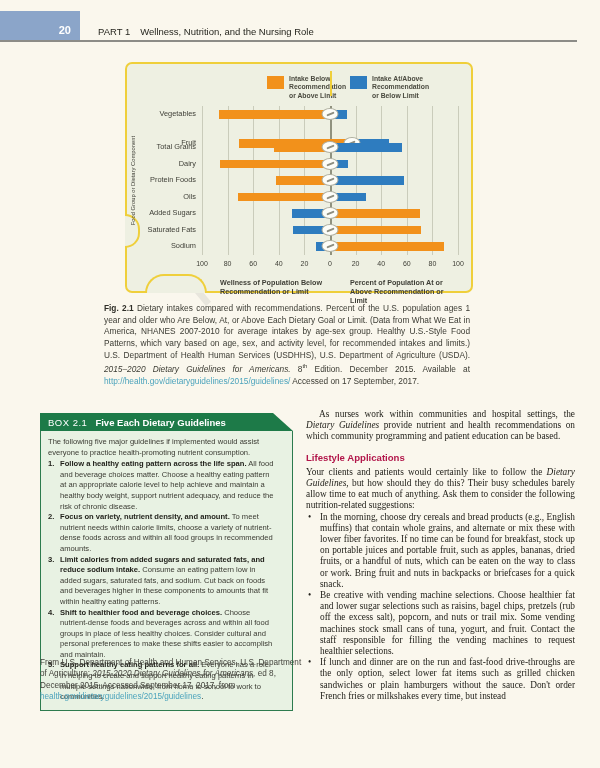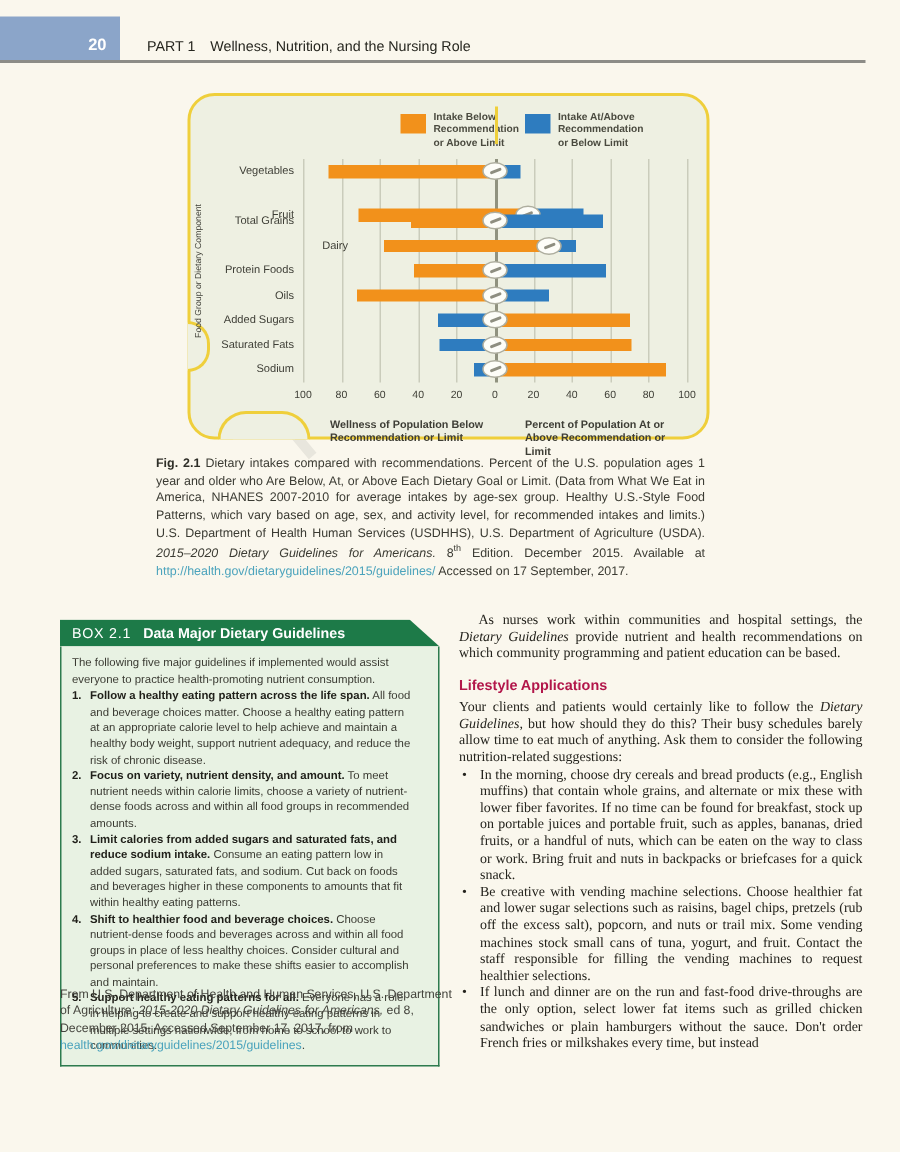--- a/index.html
+++ b/index.html
@@ -9,21 +9,21 @@
   
   .pagenum-box{position:absolute;left:0;top:11px;width:80px;height:29px;background:#8ba5c9;
     display:flex;align-items:flex-end;justify-content:flex-end;padding:0 9px 4px 0;box-sizing:border-box;
     color:#fff;font-weight:bold;font-size:11px}
   .header-rule{position:absolute;left:0;top:40px;width:577px;height:1.5px;background:#8c8c87}
   .part-title{position:absolute;left:98px;top:26px;font-size:9.5px;color:#26261f;white-space:nowrap}
   .part-title .plabel{font-weight:normal;margin-right:10px}
 
   
   .figure-box{position:absolute;left:125px;top:62px;width:348px;height:231px;box-sizing:border-box;
-    background:#eef0e2;border:2px solid #efcf3b;border-radius:18px}
+    background:#eef0e2;border:2px solid #efcf3b;border-radius:7px}
   .bump-left{position:absolute;left:-2px;top:150px;width:13px;height:30px;border:2px solid #efcf3b;border-left:none;
     border-radius:0 30px 30px 0;background:#eef0e2}
   .bump-bottom{position:absolute;left:18px;bottom:-2px;width:58px;height:17px;border:2px solid #efcf3b;border-bottom:none;
     border-radius:40px 40px 0 0;background:#eef0e2}
   .legend-item{position:absolute;display:flex;gap:5px;align-items:flex-start}
   .legend-swatch{width:17px;height:13px;flex:0 0 auto;margin-top:1px}
   .legend-label{font-size:6.8px;line-height:8.4px;font-weight:bold;color:#4a4a3f;white-space:pre-line}
   .legend-divider{position:absolute;left:203px;top:7px;width:2px;height:25px;background:#efcf3b}
 
   .plot{position:absolute;left:75px;top:42px;width:256px;height:149px}
@@ -144,21 +144,21 @@
         </div>
       </div>
       <div class="chart-row" style="top: 33px;">
         <div class="row-label">Total Grains</div>
         <div class="bar" style="right: 50%; width: 22%; background: rgb(242, 145, 27);"></div>
         <div class="bar" style="left: 50%; width: 28%; background: rgb(46, 124, 191);"></div>
         <div class="food-icon">
           <i></i>
         </div>
       </div>
-      <div class="chart-row" style="top: 49.5px; margin-left: 36px;">
+      <div class="chart-row" style="top: 49.5px;">
         <div class="row-label">Dairy</div>
         <div class="bar" style="right: 50%; width: 43%; background: rgb(242, 145, 27);"></div>
         <div class="bar" style="left: 50%; width: 7%; background: rgb(46, 124, 191);"></div>
         <div class="food-icon">
           <i></i>
         </div>
       </div>
       <div class="chart-row" style="top: 66px;">
         <div class="row-label">Protein Foods</div>
         <div class="bar" style="right: 50%; width: 21%; background: rgb(242, 145, 27);"></div>
@@ -222,21 +222,21 @@
   </div>
 </div>
 
 <div class="fig-caption">
   <span class="flabel">Fig. 2.1</span><span id="caption-parts"><span> Dietary intakes compared with recommendations. Percent of the U.S. population ages 1 year and older who Are Below, At, or Above Each Dietary Goal or Limit. (Data from What We Eat in America, NHANES 2007-2010 for average intakes by age-sex group. Healthy U.S.-Style Food Patterns, which vary based on age, sex, and activity level, for recommended intakes and limits.) U.S. Department of Health Human Services (USDHHS), U.S. Department of Agriculture (USDA). </span><span class="s-i">2015–2020 Dietary Guidelines for Americans.</span><span> 8</span><span class="s-sup">th</span><span> Edition. December 2015. Available at </span><a class="s-link" href="#">http://health.gov/dietaryguidelines/2015/guidelines/</a><span> Accessed on 17 September, 2017.</span></span>
 </div>
 
 <div class="guide-box">
   <div class="box-header">
     <span class="box-id">BOX 2.1</span>
-    <span class="box-title">Data Major Dietary Guidelines</span>
+    <span class="box-title">Five Each Dietary Guidelines</span>
   </div>
   <div class="box-body">
     <p class="box-intro">The following five major guidelines if implemented would assist everyone to practice health-promoting nutrient consumption.</p>
     <ol class="box-list" id="box-list">
         <li><span class="box-num">1.</span><span class="box-lead">Follow a healthy eating pattern across the life span.</span><span> All food and beverage choices matter. Choose a healthy eating pattern at an appropriate calorie level to help achieve and maintain a healthy body weight, support nutrient adequacy, and reduce the risk of chronic disease.</span></li>
         <li><span class="box-num">2.</span><span class="box-lead">Focus on variety, nutrient density, and amount.</span><span> To meet nutrient needs within calorie limits, choose a variety of nutrient-dense foods across and within all food groups in recommended amounts.</span></li>
         <li><span class="box-num">3.</span><span class="box-lead">Limit calories from added sugars and saturated fats, and reduce sodium intake.</span><span> Consume an eating pattern low in added sugars, saturated fats, and sodium. Cut back on foods and beverages higher in these components to amounts that fit within healthy eating patterns.</span></li>
         <li><span class="box-num">4.</span><span class="box-lead">Shift to healthier food and beverage choices.</span><span> Choose nutrient-dense foods and beverages across and within all food groups in place of less healthy choices. Consider cultural and personal preferences to make these shifts easier to accomplish and maintain.</span></li>
         <li><span class="box-num">5.</span><span class="box-lead">Support healthy eating patterns for all.</span><span> Everyone has a role in helping to create and support healthy eating patterns in multiple settings nationwide, from home to school to work to communities.</span></li>
       </ol>

